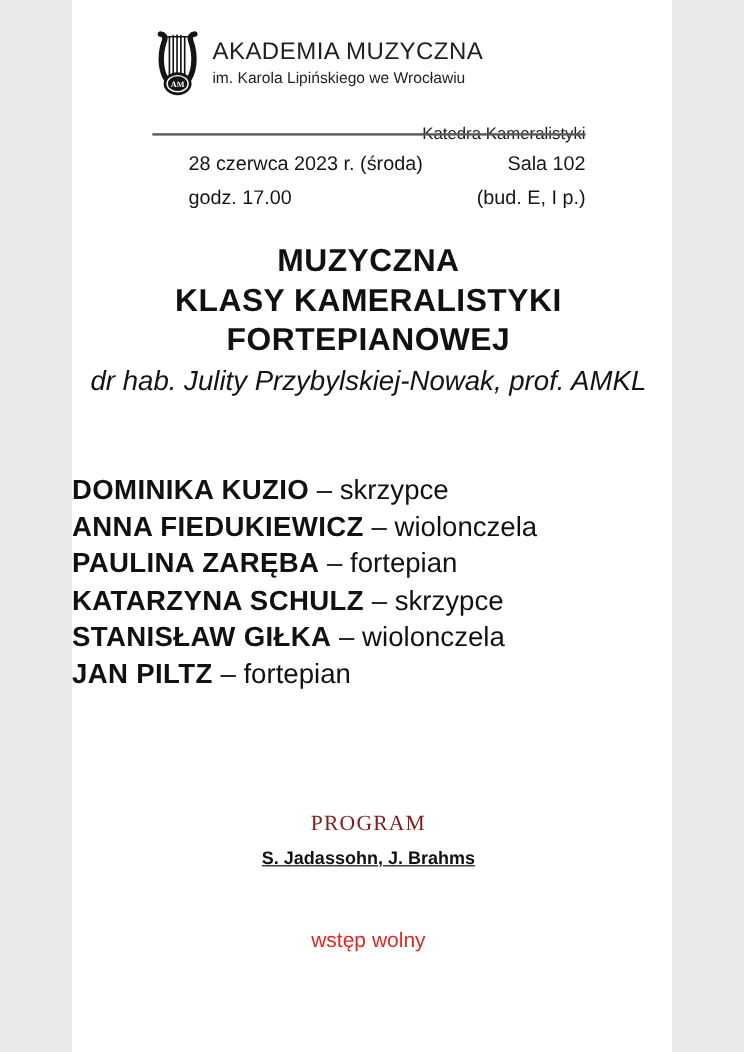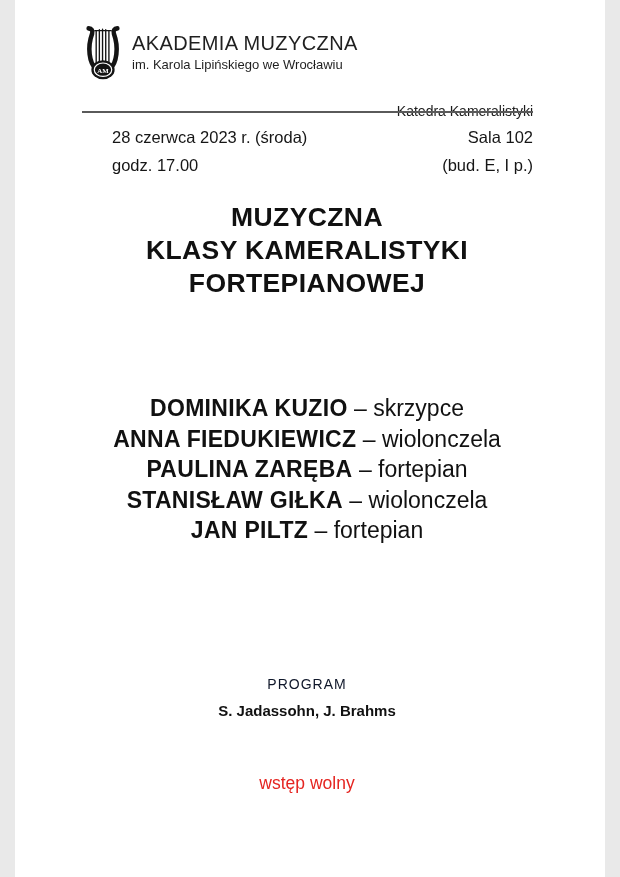--- a/index.html
+++ b/index.html
@@ -1,19 +1,19 @@
 <!DOCTYPE html>
 <html><head>
 <meta charset="utf-8">
 <style>
   * { margin: 0; padding: 0; box-sizing: border-box; }
   html, body { background: #e9e9e9; }
   .page {
     position: relative;
-    width: 590px;
+    width: 500px;
     height: 877px;
     margin: 0 auto;
     background: #ffffff;
     font-family: "Liberation Sans", sans-serif;
     color: #1a1a1a;
     overflow: hidden;
   }
 
   
   .brand {
@@ -92,46 +92,48 @@
     line-height: 28px;
     color: #141414;
   }
 
   
   .performers {
     position: absolute;
     top: 393px;
     left: 0;
     right: 6px;
-    text-align: center;
+    text-align: left;
     font-size: 23px;
     line-height: 30.5px;
     color: #111;
   }
   .performer-name { font-weight: bold; letter-spacing: 0.3px; }
   .performer-rest { font-weight: normal; }
 
   
   .program-block {
     position: absolute;
     top: 676px;
     left: 0;
     right: 6px;
     text-align: center;
   }
   .program-heading {
-    font-size: 14px;
+    font-size: 18px;
     letter-spacing: 1px;
-    color: #0f172a;
+    color: #7f1d1d;
+    font-family: Liberation Serif, serif;
   }
   .program-composers {
     margin-top: 10px;
     font-size: 15px;
     font-weight: bold;
     color: #111;
+    text-decoration: underline;
   }
 
   
   .admission {
     position: absolute;
     top: 773px;
     left: 0;
     right: 6px;
     text-align: center;
     font-size: 17.5px;
@@ -174,34 +176,39 @@
     <div class="info-row">
       <span>godz. 17.00</span>
       <span>(bud. E, I p.)</span>
     </div>
   </div>
 
   <div class="title-block">
     <div class="title-line">MUZYCZNA</div>
     <div class="title-line">KLASY KAMERALISTYKI</div>
     <div class="title-line">FORTEPIANOWEJ</div>
+    <div class="title-sub">dr hab. Julity Przybylskiej-Nowak, prof. AMKL</div>
   </div>
 
   <div class="performers">
     <div class="performer-line">
       <span class="performer-name">DOMINIKA KUZIO</span>
       <span class="performer-rest"><span>–</span> <span>skrzypce</span></span>
     </div>
     <div class="performer-line">
       <span class="performer-name">ANNA FIEDUKIEWICZ</span>
       <span class="performer-rest"><span>–</span> <span>wiolonczela</span></span>
     </div>
     <div class="performer-line">
       <span class="performer-name">PAULINA ZARĘBA</span>
       <span class="performer-rest"><span>–</span> <span>fortepian</span></span>
+    </div>
+    <div class="performer-line">
+      <span class="performer-name">KATARZYNA SCHULZ</span>
+      <span class="performer-rest"><span>–</span> <span>skrzypce</span></span>
     </div>
     <div class="performer-line">
       <span class="performer-name">STANISŁAW GIŁKA</span>
       <span class="performer-rest"><span>–</span> <span>wiolonczela</span></span>
     </div>
     <div class="performer-line">
       <span class="performer-name">JAN PILTZ</span>
       <span class="performer-rest"><span>–</span> <span>fortepian</span></span>
     </div>
   </div>

